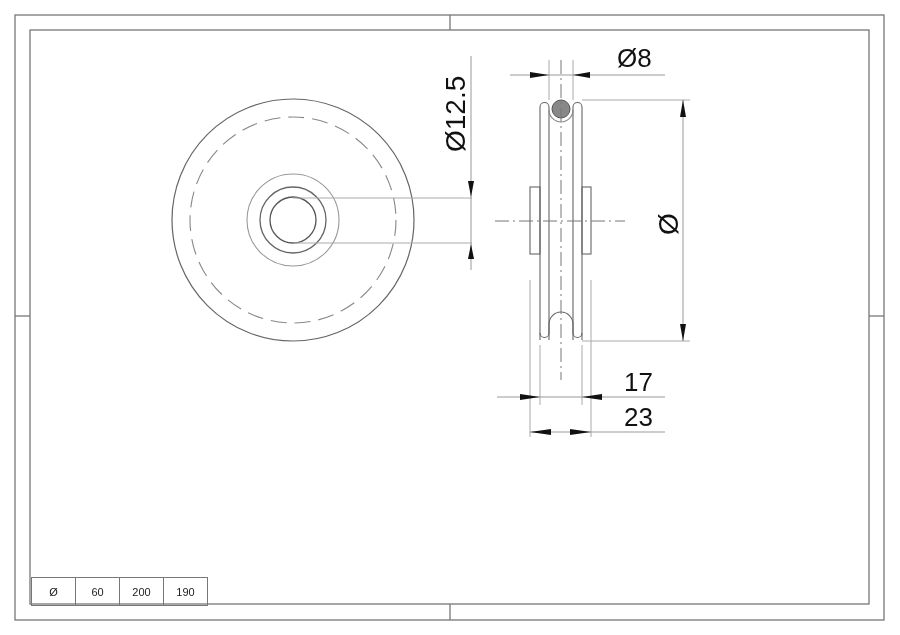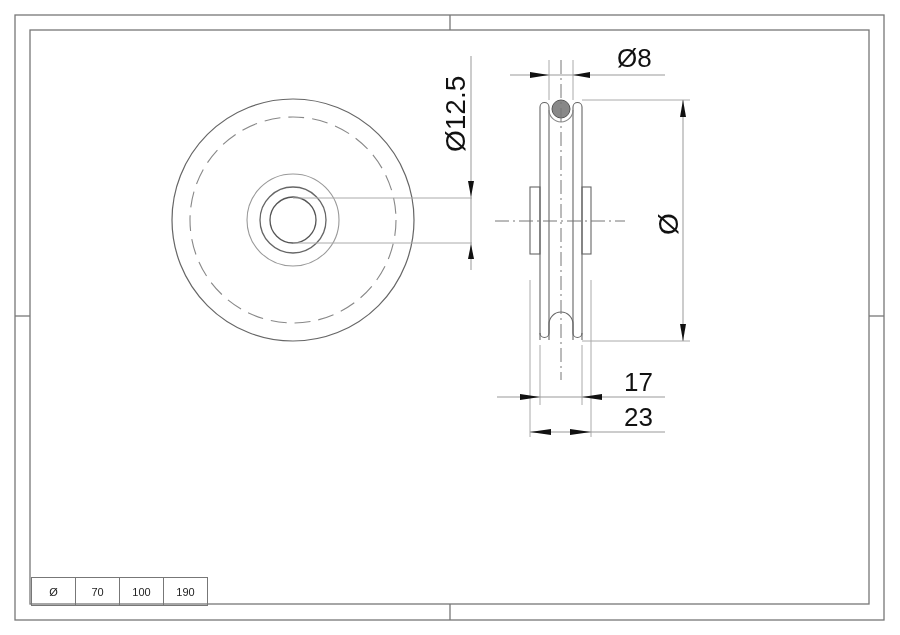--- a/index.html
+++ b/index.html
@@ -101,16 +101,16 @@
   <g>
     <line x1="530" y1="432" x2="665" y2="432" stroke="#999" stroke-width="1"></line>
     <polygon points="551,429 551,435 530,432" fill="#111"></polygon>
     <polygon points="570,429 570,435 591,432" fill="#111"></polygon>
   </g>
   <text class="dimtext" x="624" y="426" font-size="26">23</text>
 </svg>
 
 <div class="tbl">
   <div class="cell">Ø</div>
-  <div class="cell">70</div>
-  <div class="cell">100</div>
+  <div class="cell">60</div>
+  <div class="cell">200</div>
   <div class="cell">190</div>
 </div>
 
 </body></html>

